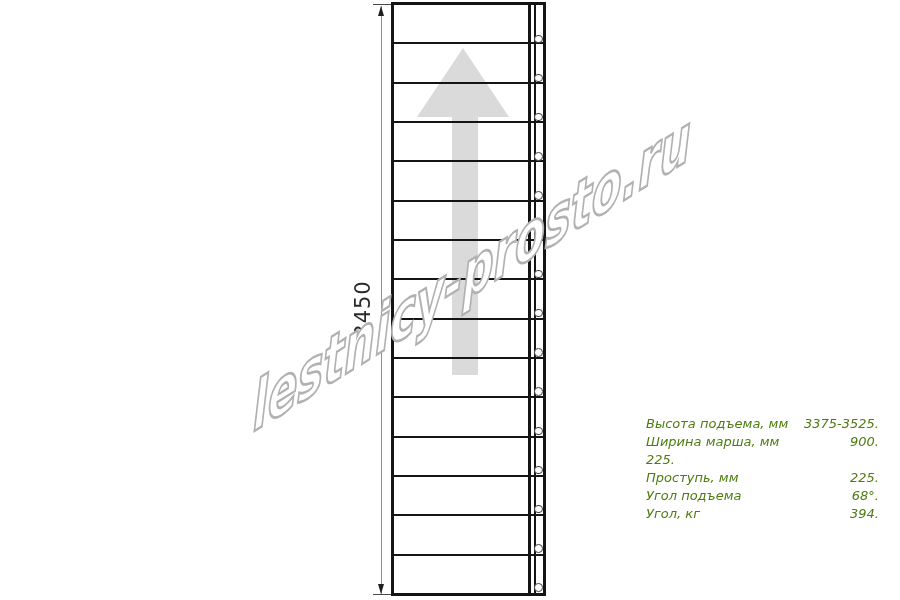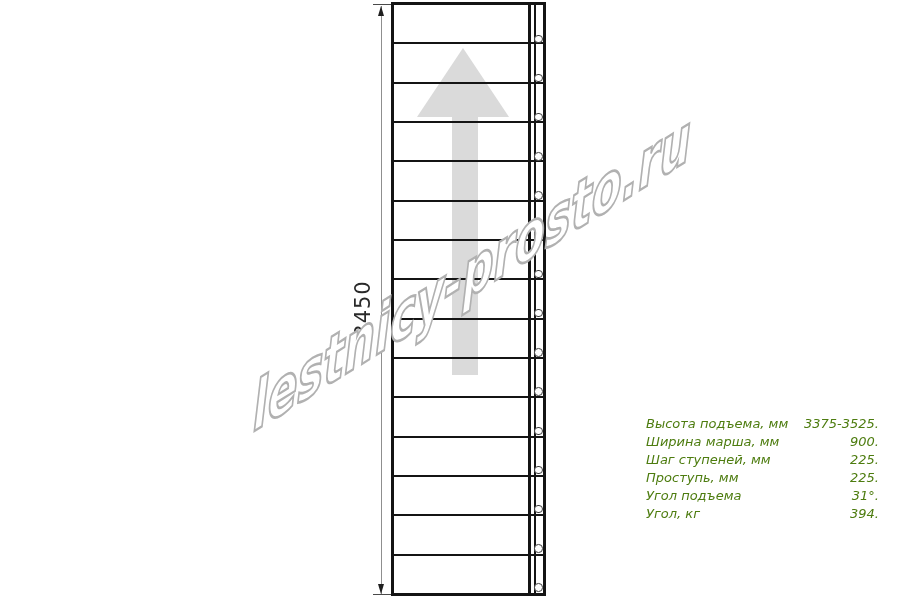--- a/index.html
+++ b/index.html
@@ -106,30 +106,29 @@
   <div class="specs">
       <div class="spec-row">
         <span class="spec-label">Высота подъема, мм</span>
         <span class="spec-value">3375-3525.</span>
       </div>
       <div class="spec-row">
         <span class="spec-label">Ширина марша, мм</span>
         <span class="spec-value">900.</span>
       </div>
       <div class="spec-row">
-        <span class="spec-label">Шаг ступеней, мм</span>
         <span class="spec-value">225.</span>
       </div>
       <div class="spec-row">
         <span class="spec-label">Проступь, мм</span>
         <span class="spec-value">225.</span>
       </div>
       <div class="spec-row">
         <span class="spec-label">Угол подъема</span>
-        <span class="spec-value">31°.</span>
+        <span class="spec-value">68°.</span>
       </div>
       <div class="spec-row">
         <span class="spec-label">Угол, кг</span>
         <span class="spec-value">394.</span>
       </div>
     </div>
 
 </div>
 
 </body></html>

